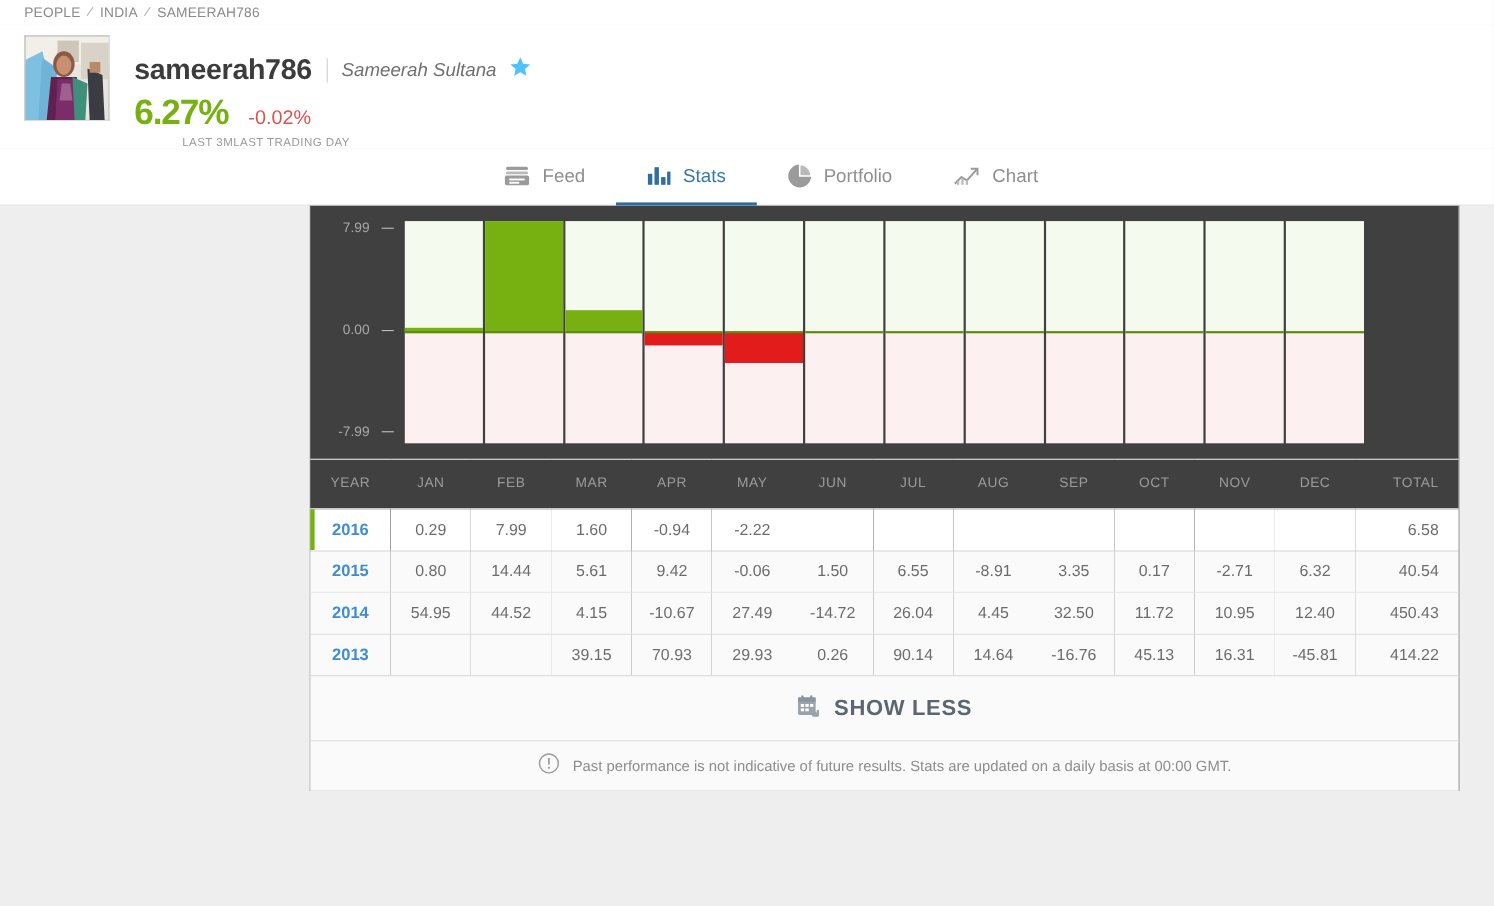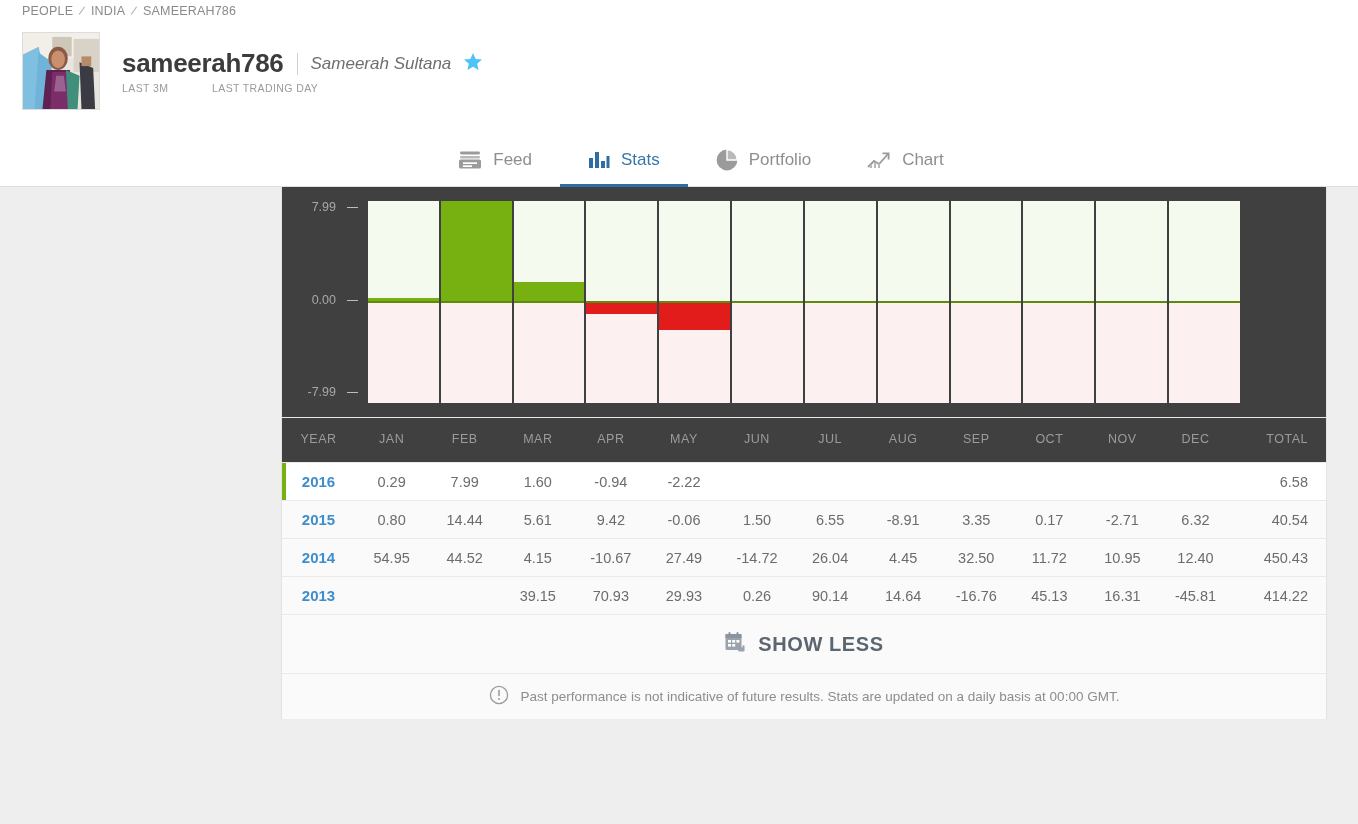--- a/index.html
+++ b/index.html
@@ -43,21 +43,21 @@
   .username {
     font-size: 26px; font-weight: bold; color: #3c3c3c;
     letter-spacing: -.3px;
   }
   .vbar { width: 1px; height: 22px; background: #cfcfcf; margin: 0 13px; }
   .realname { font-size: 17px; color: #6f6f6f; font-style: italic; }
   .star { margin-left: 11px; display:inline-block; }
   .perfline { display: flex; align-items: baseline; margin-top: 5px; }
   .pct-main { font-size: 32px; color: #76b111; font-weight: bold; letter-spacing:-1px; }
   .pct-day { font-size: 18px; color: #d9534f; margin-left: 18px; }
-  .labelline { display: flex; margin-top: 3px; }
+  .labelline { display: flex; margin-top: 3px; text-align: right; }
   .lbl { font-size: 10.5px; color: #9a9a9a; letter-spacing: .4px; }
   .lbl.a { width: 90px; }
   
   .tabbar {
     background: #ffffff;
     height: 52px;
     border-bottom: 1px solid #dddddd;
     display: flex; align-items: stretch; justify-content: center;
     gap: 0px;
     padding-left: 44px;
@@ -165,20 +165,24 @@
   <div class="pinfo">
     <div class="nameline">
       <span class="username">sameerah786</span>
       <span class="vbar"></span>
       <span class="realname">Sameerah Sultana</span>
       <span class="star">
         <svg width="22" height="22" viewBox="0 0 24 24">
           <path d="M12 2.2 L14.9 8.6 L21.8 9.3 L16.6 13.9 L18.1 20.7 L12 17.2 L5.9 20.7 L7.4 13.9 L2.2 9.3 L9.1 8.6 Z" fill="#4fc3f7"></path>
         </svg>
       </span>
+    </div>
+    <div class="perfline">
+      <span class="pct-main">6.27%</span>
+      <span class="pct-day">-0.02%</span>
     </div>
     <div class="labelline">
       <span class="lbl a">LAST 3M</span>
       <span class="lbl">LAST TRADING DAY</span>
     </div>
   </div>
 </div>
 
 <div class="tabbar">
   <div class="tab">

